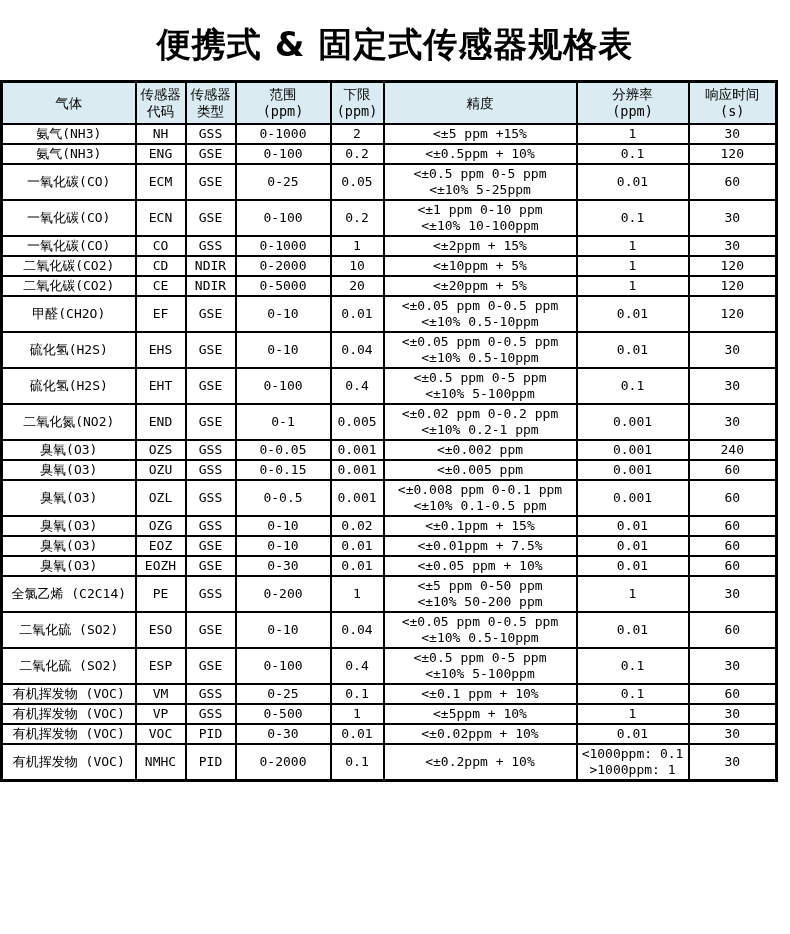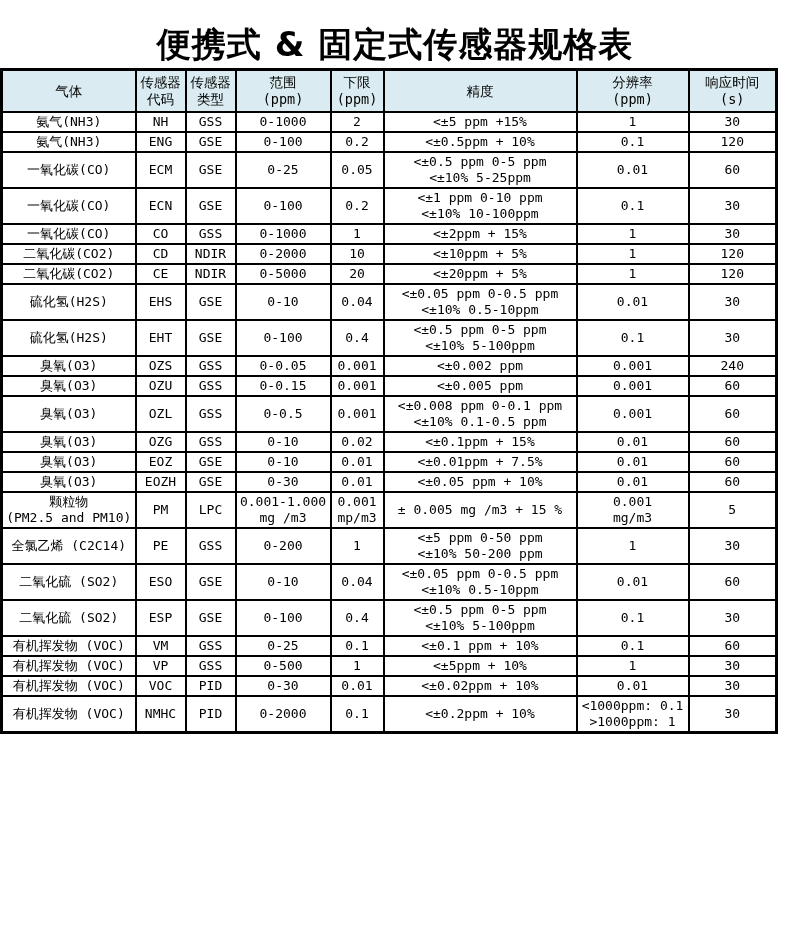--- a/index.html
+++ b/index.html
@@ -15,20 +15,21 @@
     height: 934px;
     background: #ffffff;
     overflow: hidden;
   }
   .title {
     text-align: center;
     font-size: 34px;
     font-weight: bold;
     letter-spacing: 1px;
     padding-top: 22px;
+    padding-bottom: 12px;
     font-family: "DejaVu Sans", "Liberation Sans", sans-serif;
   }
   table.spec {
     border-collapse: collapse;
     table-layout: fixed;
     width: 775px;
     margin-left: 0;
     border: 3px solid #000000;
   }
   .spec th, .spec td {
@@ -161,20 +162,31 @@
           <td>二氧化碳(CO2)</td>
           <td>CE</td>
           <td>NDIR</td>
           <td>0-5000</td>
           <td>20</td>
           <td>&lt;±20ppm + 5%</td>
           <td>1</td>
           <td>120</td>
         </tr>
         <tr>
+          <td>甲醛(CH2O)</td>
+          <td>EF</td>
+          <td>GSE</td>
+          <td>0-10</td>
+          <td>0.01</td>
+          <td>&lt;±0.05 ppm 0-0.5 ppm
+&lt;±10% 0.5-10ppm</td>
+          <td>0.01</td>
+          <td>120</td>
+        </tr>
+        <tr>
           <td>硫化氢(H2S)</td>
           <td>EHS</td>
           <td>GSE</td>
           <td>0-10</td>
           <td>0.04</td>
           <td>&lt;±0.05 ppm 0-0.5 ppm
 &lt;±10% 0.5-10ppm</td>
           <td>0.01</td>
           <td>30</td>
         </tr>
@@ -183,20 +195,31 @@
           <td>EHT</td>
           <td>GSE</td>
           <td>0-100</td>
           <td>0.4</td>
           <td>&lt;±0.5 ppm 0-5 ppm
 &lt;±10% 5-100ppm</td>
           <td>0.1</td>
           <td>30</td>
         </tr>
         <tr>
+          <td>二氧化氮(NO2)</td>
+          <td>END</td>
+          <td>GSE</td>
+          <td>0-1</td>
+          <td>0.005</td>
+          <td>&lt;±0.02 ppm 0-0.2 ppm
+&lt;±10% 0.2-1 ppm</td>
+          <td>0.001</td>
+          <td>30</td>
+        </tr>
+        <tr>
           <td>臭氧(O3)</td>
           <td>OZS</td>
           <td>GSS</td>
           <td>0-0.05</td>
           <td>0.001</td>
           <td>&lt;±0.002 ppm</td>
           <td>0.001</td>
           <td>240</td>
         </tr>
         <tr>
@@ -242,34 +265,20 @@
         </tr>
         <tr>
           <td>臭氧(O3)</td>
           <td>EOZH</td>
           <td>GSE</td>
           <td>0-30</td>
           <td>0.01</td>
           <td>&lt;±0.05 ppm + 10%</td>
           <td>0.01</td>
           <td>60</td>
-        </tr>
-        <tr>
-          <td>颗粒物
-(PM2.5 and PM10)</td>
-          <td>PM</td>
-          <td>LPC</td>
-          <td>0.001-1.000
-mg /m3</td>
-          <td>0.001
-mp/m3</td>
-          <td>± 0.005 mg /m3 + 15 %</td>
-          <td>0.001
-mg/m3</td>
-          <td>5</td>
         </tr>
         <tr>
           <td>全氯乙烯 (C2C14)</td>
           <td>PE</td>
           <td>GSS</td>
           <td>0-200</td>
           <td>1</td>
           <td>&lt;±5 ppm 0-50 ppm
 &lt;±10% 50-200 ppm</td>
           <td>1</td>

